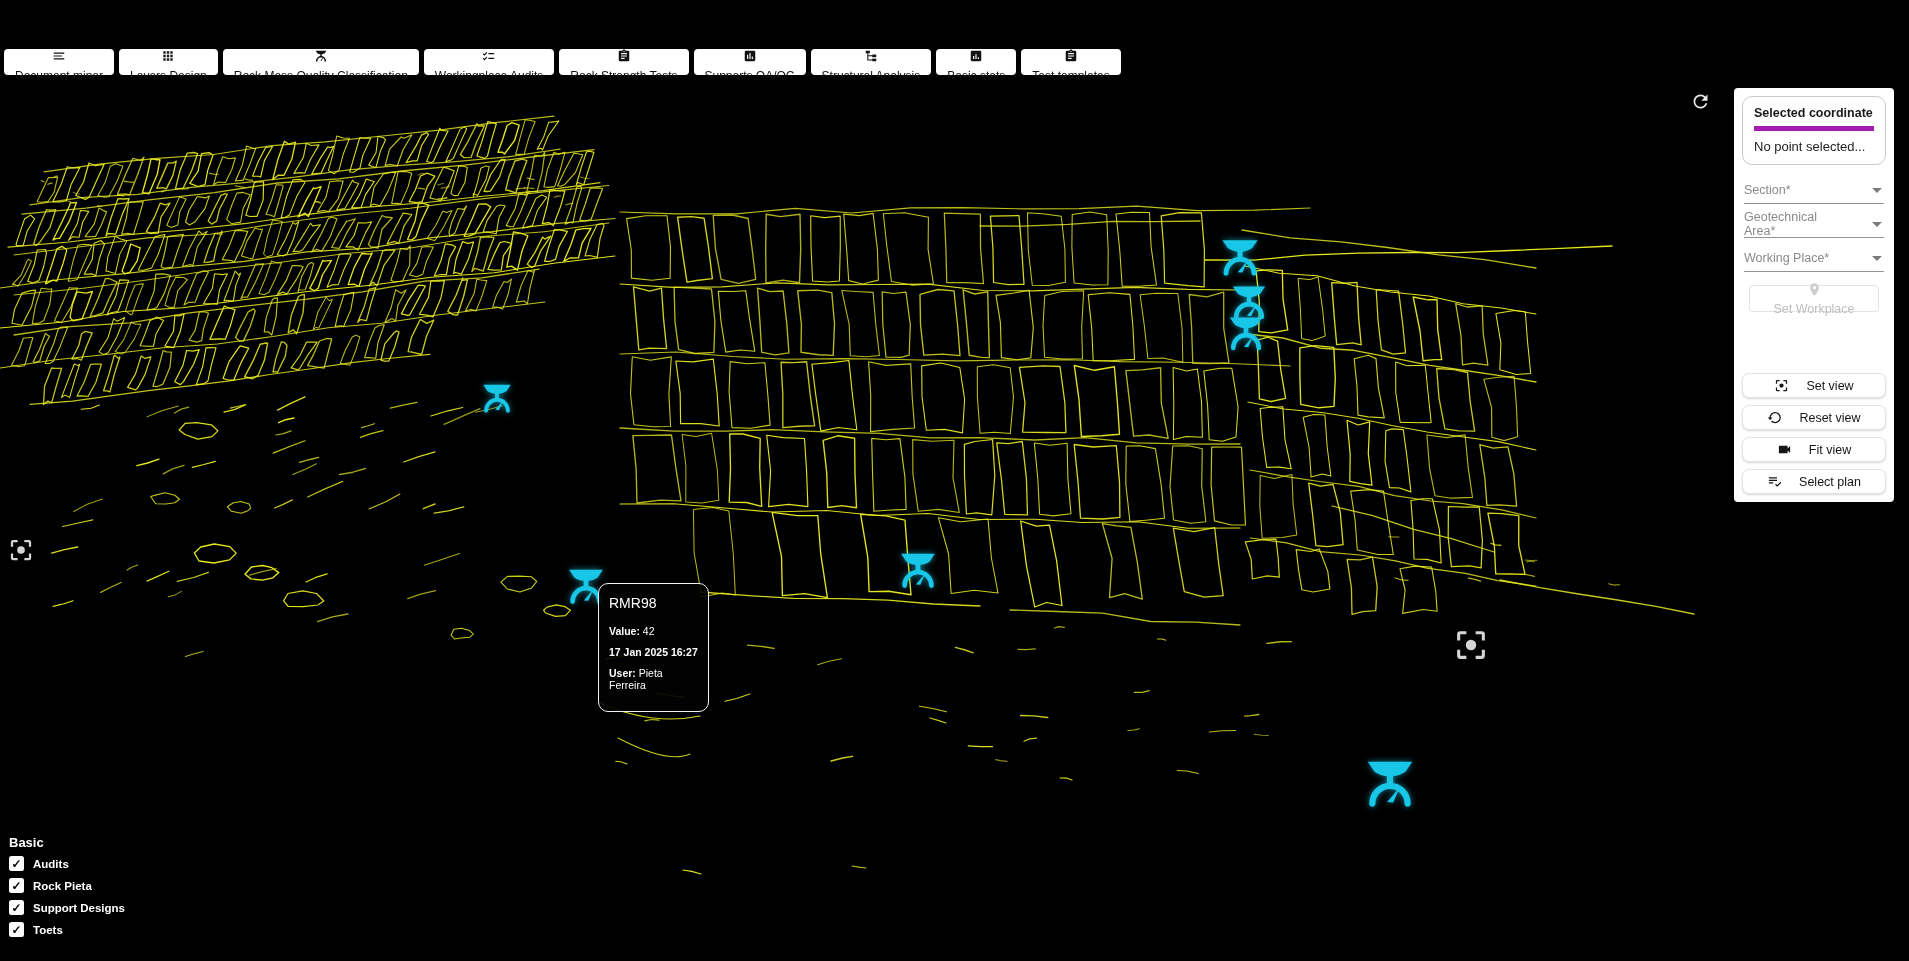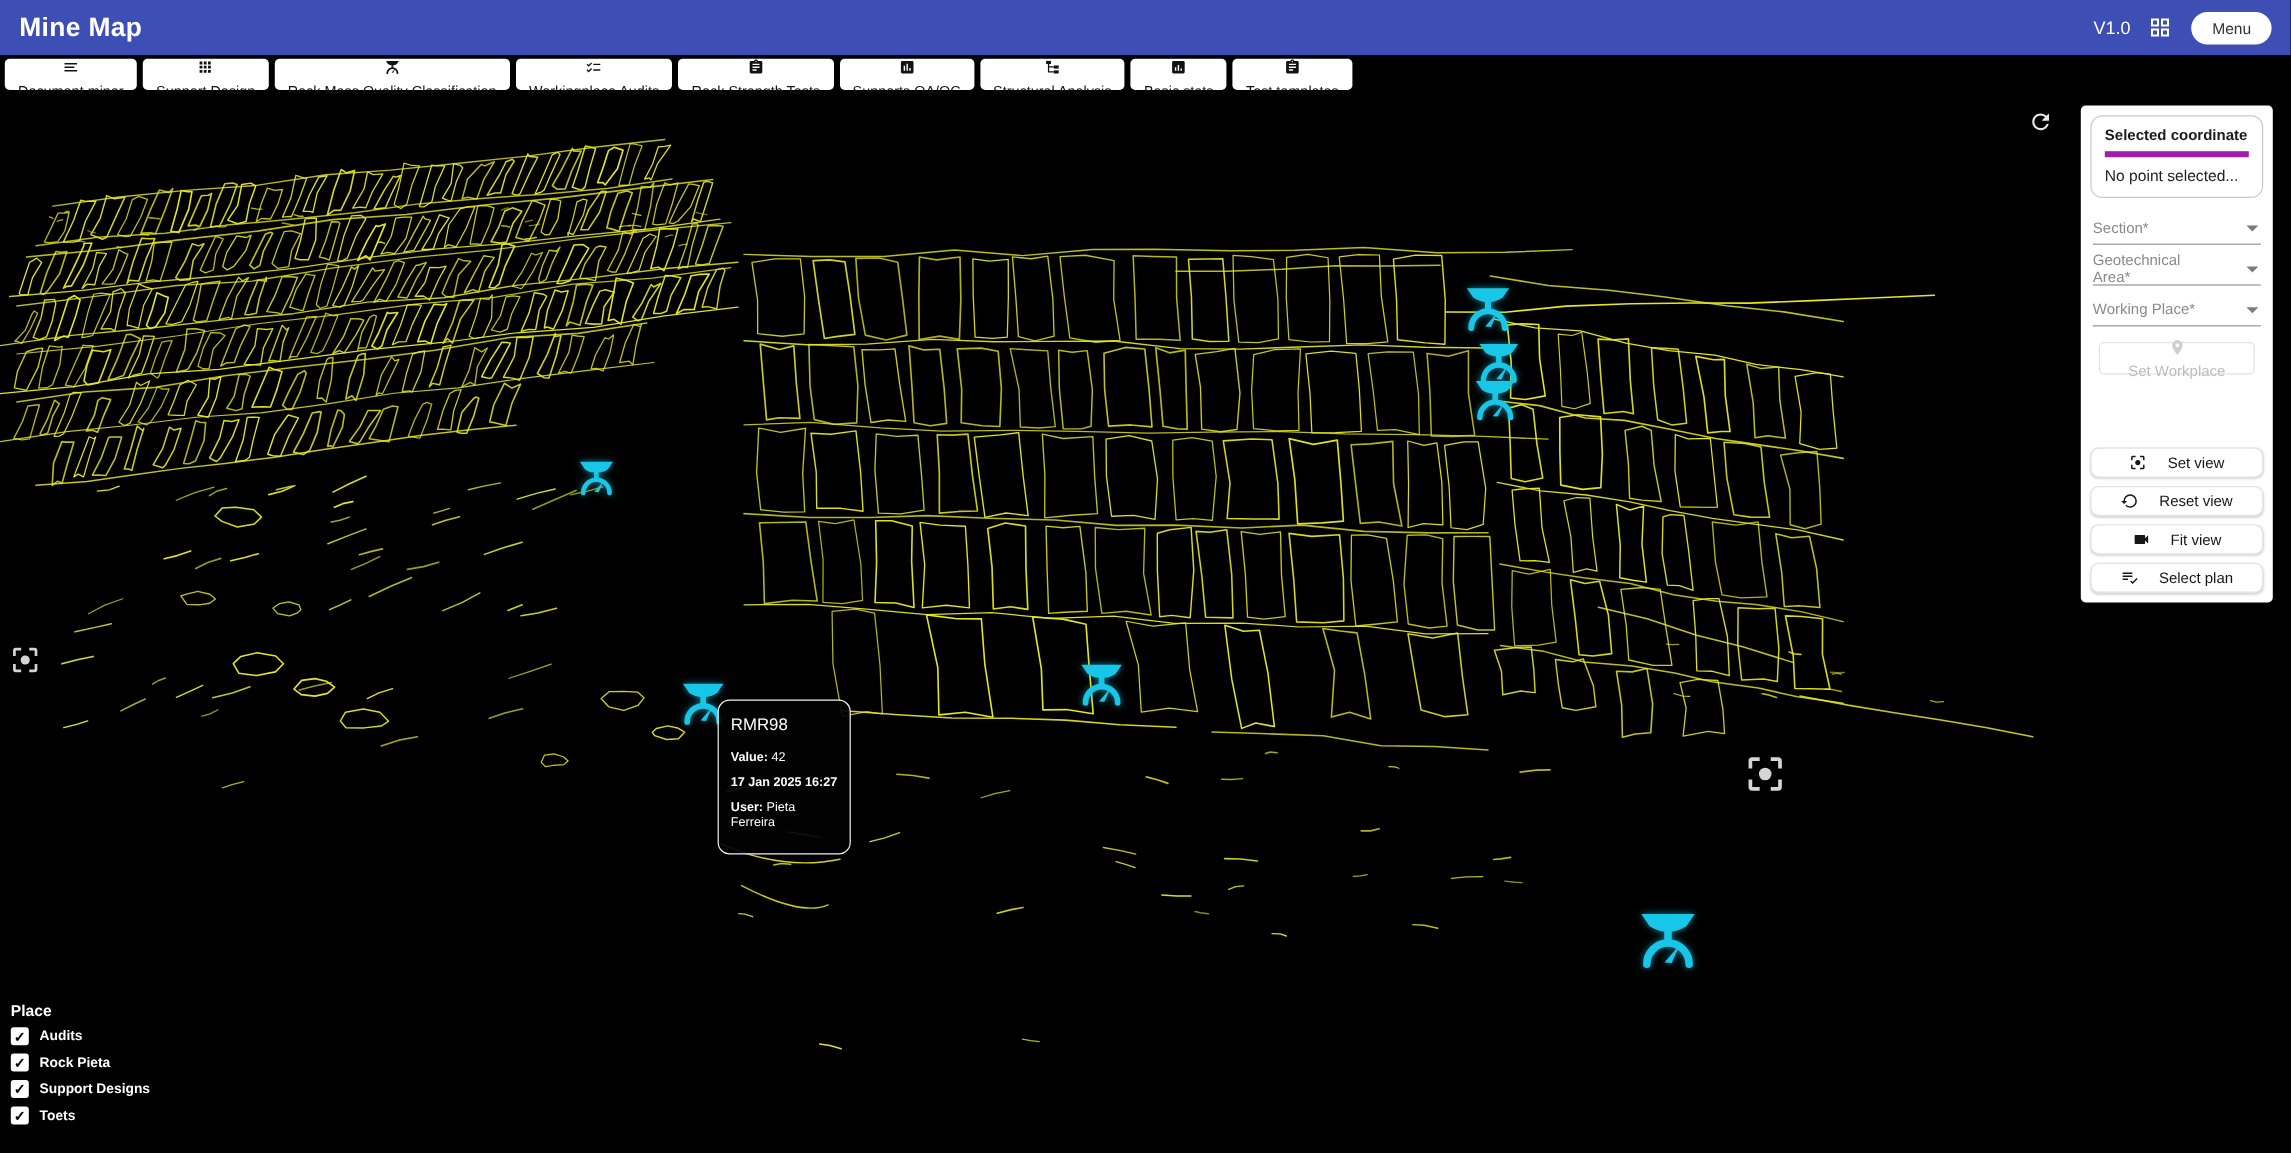--- a/index.html
+++ b/index.html
@@ -71,48 +71,37 @@
   .view-btn{height:25px;margin-top:7px;border:1px solid #e4e4e4;border-radius:7px;background:#fff;
             box-shadow:0 1px 2px rgba(0,0,0,.16);display:flex;align-items:center;justify-content:center;
             gap:17px;font-size:12.5px;font-weight:500;color:#161616;cursor:pointer;width:100%;}
   .view-btn .ic{width:15px;height:15px;}
 </style>
 </head>
 <body>
 
 <div class="app">
 
-  <header class="header">
-    <div class="title">Mine Map</div>
-    <div class="spacer"></div>
-    <span class="version">V1.0</span>
-    <span class="grid-ic ic">
-        <svg viewBox="0 0 24 24">
-          <path fill="none" stroke="#fff" stroke-width="2" d="M4,4H10V10H4ZM14,4H20V10H14ZM4,14H10V20H4ZM14,14H20V20H14Z"></path>
-        </svg>
-      </span>
-    <button class="menu-btn">Menu</button>
-  </header>
 
   <nav class="toolbar">
       <button class="tb-btn">
         <span class="ic">
           <svg viewBox="0 0 24 24">
             <path fill="#121212" d="M3,6H21V8H3V6M3,11H17V13H3V11M3,16H21V18H3V16Z"></path>
           </svg>
         </span>
         <span>Document miner</span>
       </button>
       <button class="tb-btn">
         <span class="ic">
           <svg viewBox="0 0 24 24">
             <path fill="#121212" d="M4,4H8V8H4V4M10,4H14V8H10V4M16,4H20V8H16V4M4,10H8V14H4V10M10,10H14V14H10V10M16,10H20V14H16V10M4,16H8V20H4V16M10,16H14V20H10V16M16,16H20V20H16V16Z"></path>
           </svg>
         </span>
-        <span>Support Design</span>
+        <span>Layers Design</span>
       </button>
       <button class="tb-btn">
         <span class="ic">
           <svg viewBox="0 0 24 24">
             <path fill="#121212" d="M2.8,3.2L21.2,3.2L18.4,7.3C16.6,8.5 15,9 13.3,9.2L13.3,11L10.7,11L10.7,9.2C9,9 7.4,8.5 5.6,7.3Z"></path>
             <rect fill="#121212" x="10.7" y="10.8" width="2.6" height="3.2"></rect>
             <path fill="none" stroke="#121212" stroke-width="2.6" stroke-linecap="round" d="M4.7,20.5A7.3,7.3 0 0 1 19.3,20.5"></path>
             <path fill="#121212" d="M10.8,19.9L16.1,13.7L13.3,20.1Z"></path>
           </svg>
         </span>
@@ -575,21 +564,21 @@
       </button>
 
     <div class="tooltip">
       <div class="tt-title">RMR98</div>
       <div class="tt-line"><b>Value:</b> <span>42</span></div>
       <div class="tt-line" style="font-weight:700;">17 Jan 2025 16:27</div>
       <div class="tt-line"><b>User:</b> <span>Pieta Ferreira</span></div>
     </div>
 
     <div class="layers">
-      <div class="lay-title">Place</div>
+      <div class="lay-title">Basic</div>
       <div id="layers-list">
           <div class="lay-item">
             <span class="cbox">✓</span>
             <span class="lbl">Audits</span>
           </div>
           <div class="lay-item">
             <span class="cbox">✓</span>
             <span class="lbl">Rock Pieta</span>
           </div>
           <div class="lay-item">

